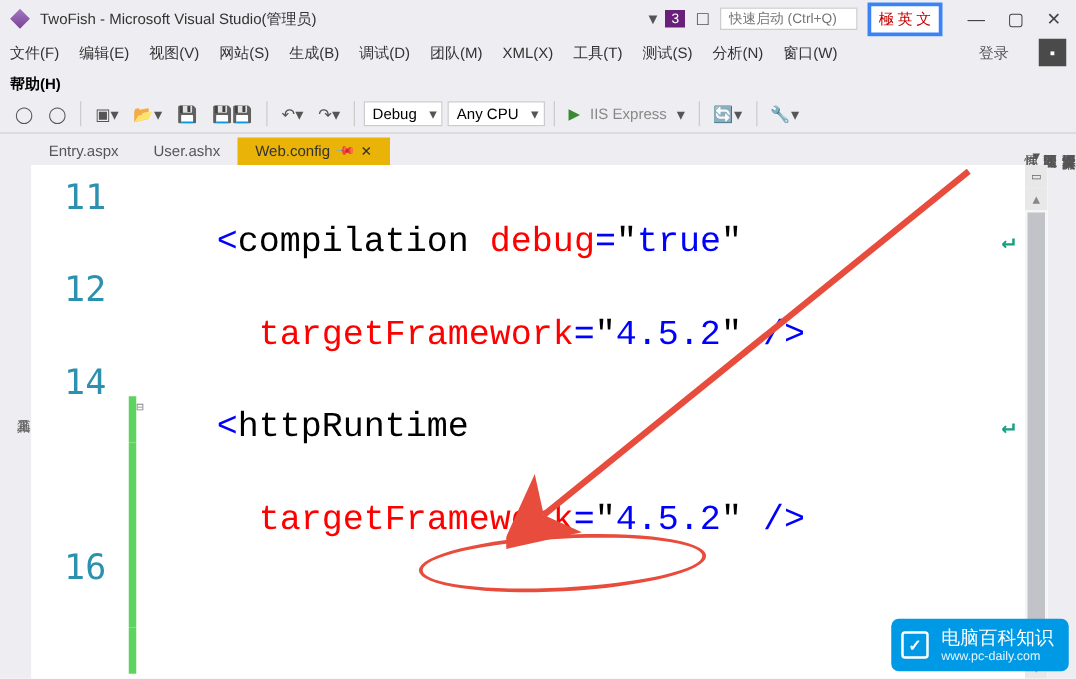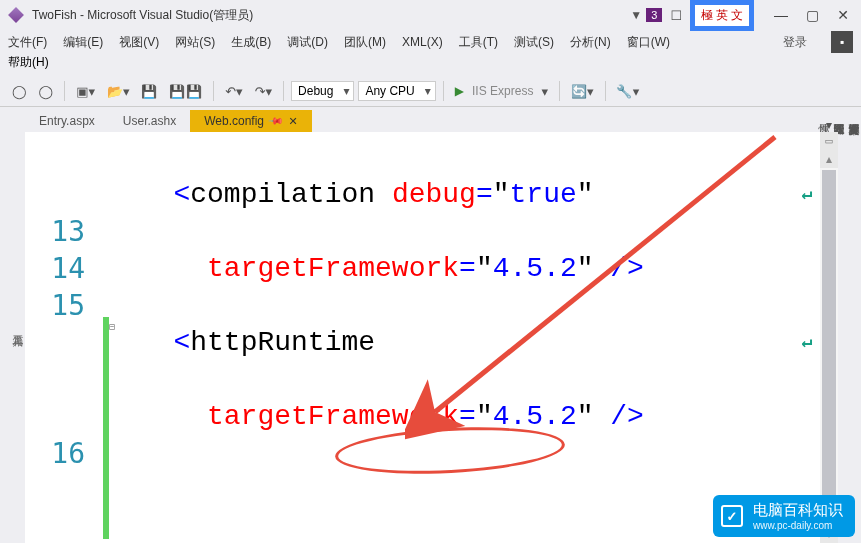--- a/index.html
+++ b/index.html
@@ -33,40 +33,40 @@
     .mini-icon { color: #555; cursor: pointer; font-size: 13px; }
     .quick-launch {
       border: 1px solid #ccc;
       padding: 2px 6px;
       color: #aaa;
       width: 110px;
       font-size: 11px;
       background: #fff;
     }
     .ime-box {
-      border: 5px solid #3b82f6;
+      border: 3px solid #3b82f6;
       padding: 2px 6px;
       color: #c40000;
       font-family: "KaiTi", serif;
       background: #fff;
     }
     .window-controls { display: flex; gap: 10px; margin-left: 8px; }
     .window-controls span { cursor: pointer; color: #444; font-size: 14px; padding: 2px 4px; }
     .menubar {
       height: 24px;
       display: flex;
       align-items: center;
       padding: 0 8px;
       gap: 16px;
       color: #333;
     }
     .menubar .spacer { flex: 1; }
     .login-link { color: #555; margin-left: 31px; }
     .user-icon { width: 22px; height: 22px; background: #4a4a4a; display: inline-flex; align-items: center; justify-content: center; color: #fff; margin-left: 8px; }
-    .menubar2 { height: 22px; padding: 0 8px; display: flex; align-items: flex-start; }
+    .menubar2 { height: 22px; padding: 0 8px; display: flex; align-items: flex-end; font-weight: bold; }
     .toolbar {
       height: 31px;
       display: flex;
       align-items: center;
       padding: 0 8px;
       gap: 4px;
       border-bottom: 1px solid #ccc;
     }
     .tb-btn { padding: 2px 4px; color: #555; cursor: pointer; font-size: 13px; display: inline-flex; align-items: center; }
     .tb-sep { width: 1px; height: 20px; background: #ccc; margin: 0 3px; }
@@ -243,20 +243,21 @@
 </head>
 <body>
 
 <div class="titlebar">
   <div class="titlebar-icon"></div>
   <div class="titlebar-title">TwoFish - Microsoft Visual Studio(管理员)</div>
   <div class="titlebar-right">
     <span class="flag-icon">▼</span>
     <span class="flag-badge">3</span>
     <span class="mini-icon">☐</span>
+    <input class="quick-launch" placeholder="快速启动 (Ctrl+Q)" style="">
     <span class="ime-box">極 英 文</span>
     <div class="window-controls">
       <span>—</span>
       <span>▢</span>
       <span>✕</span>
     </div>
   </div>
 </div>
 
 <div class="menubar">
@@ -317,25 +318,25 @@
         <span class="pin-icon">📌</span>
         <span class="close-x">✕</span>
       </div>
       <div class="tabs-right">
         <span>▾</span>
       </div>
     </div>
     <div class="editor-body">
       <div class="editor-content">
         <div class="line-numbers">
-          <div style="height:37px"></div>
-          <div style="height:37px"></div>
-          <div>13</div>
+          <div>11</div>
+          <div style="height:37px"></div>
+          <div>12</div>
+          <div style="height:37px"></div>
           <div>14</div>
-          <div>15</div>
           <div style="height:37px"></div>
           <div style="height:37px"></div>
           <div style="height:37px"></div>
           <div>16</div>
 
         </div>
         <div class="change-bar">
           <div class="change-green" style="top:185px;height:37px"></div>
           <div class="change-green" style="top:222px;height:148px"></div>
           <div class="change-green" style="top:370px;height:37px"></div>

